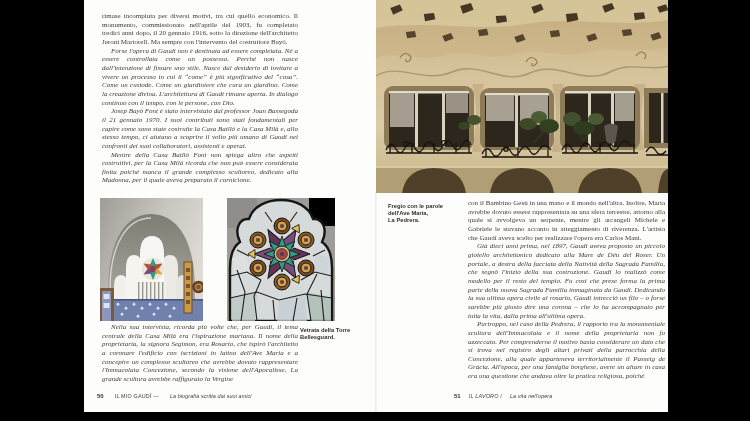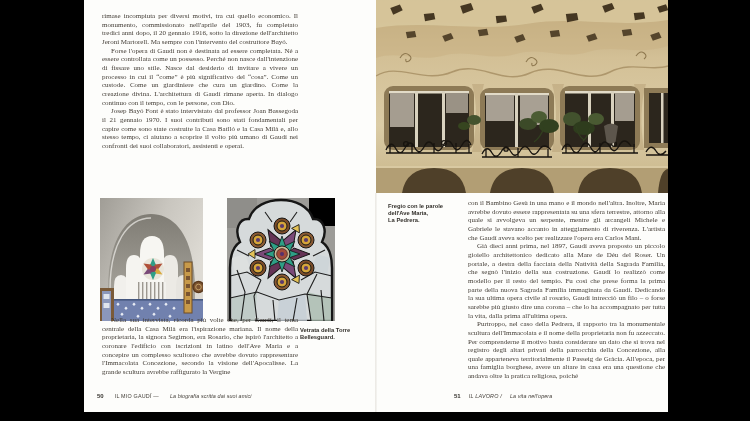--- a/index.html
+++ b/index.html
@@ -8,23 +8,23 @@
   .page{position:absolute;top:0;height:412px;background:#fdfdfb;}
   .page-left{left:84px;width:292px;}
   .page-right{left:376px;width:292px;}
   .gutter{position:absolute;left:375px;top:193px;width:2px;height:219px;
           background:linear-gradient(to right,#e9e7e2,#f6f5f2);}
 
   
   .copy{position:absolute;color:#423c35;font-size:7px;line-height:8.65px;
         text-align:justify;}
   .copy p{margin:0;}
-  .copy p.indent{text-indent:9px;}
+  .copy p.indent{text-indent:9px;font-style:italic;}
   .lp-text1{left:18px;top:12px;width:196px;}
-  .lp-text2{left:18px;top:316px;width:196px;}
+  .lp-text2{left:18px;top:323px;width:196px;}
   .rp-text{left:92px;top:199px;width:197px;}
 
   
   .lp-figures{position:absolute;left:16px;top:198px;display:flex;gap:24px;}
   .fig{display:block;}
   .photo-top{position:absolute;left:0;top:0;width:292px;height:193px;}
   svg{display:block;}
 
   
   .caption{position:absolute;font-family:"Liberation Sans", sans-serif;
@@ -47,20 +47,21 @@
 <body>
 
 <div class="stage">
 
   <div class="page page-left">
 
     <div class="copy lp-text1">
         <p>rimase incompiuta per diversi motivi, tra cui quello economico. Il monumento, commissionato nell'aprile del 1903, fu completato tredici anni dopo, il 20 gennaio 1916, sotto la direzione dell'architetto Jeroni Martorell. Ma sempre con l'intervento del costruttore Bayó.</p>
         <p class="indent">Forse l'opera di Gaudí non è destinata ad essere completata. Né a essere controllata come un possesso. Perché non nasce dall'intenzione di fissare uno stile. Nasce dal desiderio di invitare a vivere un processo in cui il “come” è più significativo del “cosa”. Come un custode. Come un giardiniere che cura un giardino. Come la creazione divina. L'architettura di Gaudí rimane aperta. In dialogo continuo con il tempo, con le persone, con Dio.</p>
         <p class="indent">Josep Bayó Font è stato intervistato dal professor Joan Bassegoda il 21 gennaio 1970. I suoi contributi sono stati fondamentali per capire come sono state costruite la Casa Batlló e la Casa Milà e, allo stesso tempo, ci aiutano a scoprire il volto più umano di Gaudí nei confronti dei suoi collaboratori, assistenti e operai.</p>
+        <p class="indent">Mentre della Casa Batlló Font non spiega altro che aspetti costruttivi, per la Casa Milà ricorda che non può essere considerata finita poiché manca il grande complesso scultoreo, dedicato alla Madonna, per il quale aveva preparato il cornicione.</p>
       </div>
 
     <div class="lp-figures">
 
       <svg class="fig" width="103" height="123" viewBox="0 0 103 123">
         <defs>
           <linearGradient id="bgWall" x1="0" y1="0" x2="1" y2="0.5">
             <stop offset="0" stop-color="#a09d96"></stop>
             <stop offset="0.55" stop-color="#c9c6bf"></stop>
             <stop offset="1" stop-color="#dedbd4"></stop>

